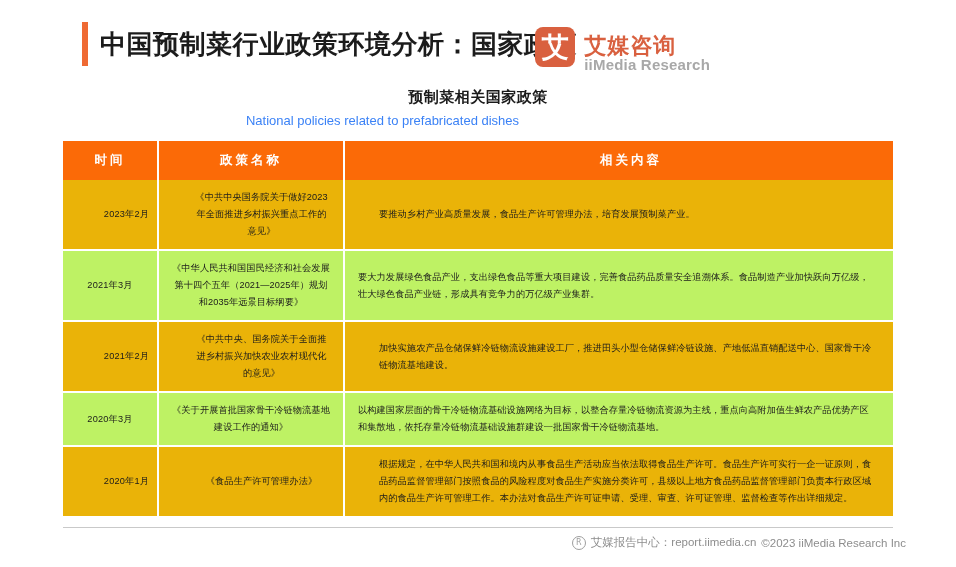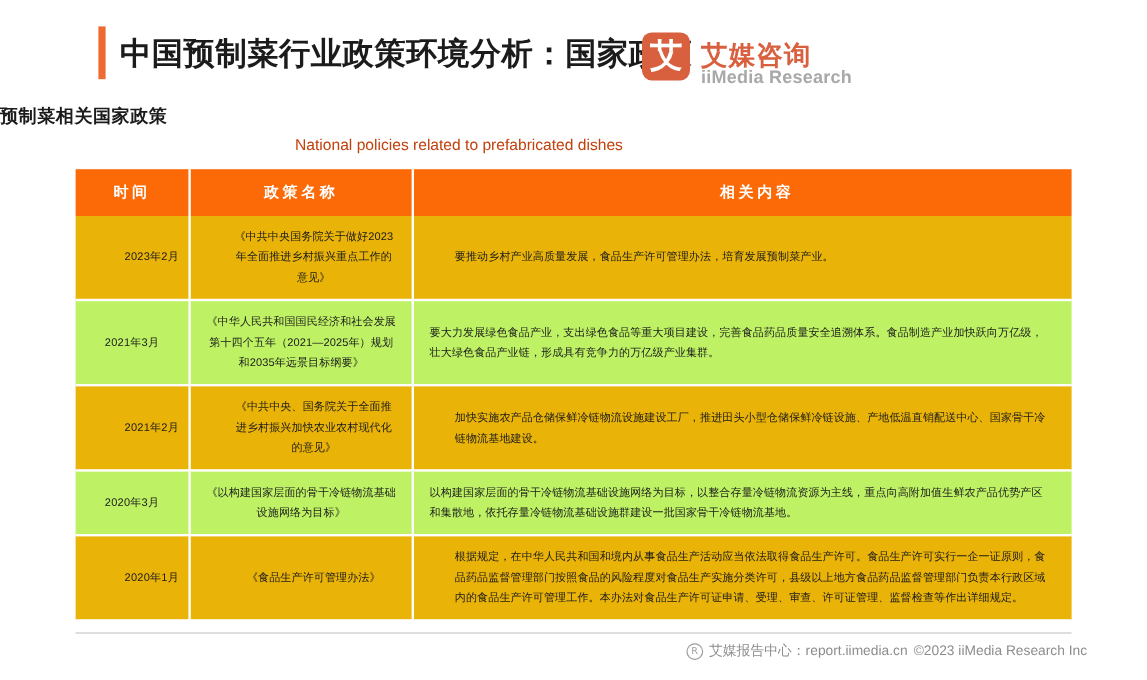--- a/index.html
+++ b/index.html
@@ -83,33 +83,33 @@
     color: #a8a8a8;
     line-height: 14px;
     letter-spacing: 0.2px;
   }
 
   
   .caption-cn {
     position: absolute;
     left: 0; top: 88px;
     width: 956px;
-    text-align: left;
+    text-align: center;
     font-size: 15px;
     font-weight: bold;
     color: #1b1b1b;
     letter-spacing: 0.5px;
   }
   .caption-en {
     position: absolute;
     left: 0; top: 113px;
     width: 765px;
     text-align: center;
     font-size: 13px;
-    color: #c2410c;
+    color: #3b82f6;
   }
 
   
   .table-wrap {
     position: absolute;
     left: 63px;
     top: 141px;
     width: 778px;
   }
   table.policy-table {
@@ -240,21 +240,21 @@
         <td class="col-name">《中华人民共和国国民经济和社会发展第十四个五年（2021—2025年）规划和2035年远景目标纲要》</td>
         <td class="col-content">要大力发展绿色食品产业，支出绿色食品等重大项目建设，完善食品药品质量安全追溯体系。食品制造产业加快跃向万亿级，壮大绿色食品产业链，形成具有竞争力的万亿级产业集群。</td>
       </tr>
       <tr class="row-dark">
         <td class="col-time">2021年2月</td>
         <td class="col-name">《中共中央、国务院关于全面推进乡村振兴加快农业农村现代化的意见》</td>
         <td class="col-content">加快实施农产品仓储保鲜冷链物流设施建设工厂，推进田头小型仓储保鲜冷链设施、产地低温直销配送中心、国家骨干冷链物流基地建设。</td>
       </tr>
       <tr class="row-light">
         <td class="col-time">2020年3月</td>
-        <td class="col-name">《以构建国家层面的骨干冷链物流基础设施网络为目标》</td>
+        <td class="col-name">《关于开展首批国家骨干冷链物流基地建设工作的通知》</td>
         <td class="col-content">以构建国家层面的骨干冷链物流基础设施网络为目标，以整合存量冷链物流资源为主线，重点向高附加值生鲜农产品优势产区和集散地，依托存量冷链物流基础设施群建设一批国家骨干冷链物流基地。</td>
       </tr>
       <tr class="row-dark">
         <td class="col-time">2020年1月</td>
         <td class="col-name">《食品生产许可管理办法》</td>
         <td class="col-content">根据规定，在中华人民共和国和境内从事食品生产活动应当依法取得食品生产许可。食品生产许可实行一企一证原则，食品药品监督管理部门按照食品的风险程度对食品生产实施分类许可，县级以上地方食品药品监督管理部门负责本行政区域内的食品生产许可管理工作。本办法对食品生产许可证申请、受理、审查、许可证管理、监督检查等作出详细规定。</td>
       </tr>
     </tbody>
   </table>
 </div>

